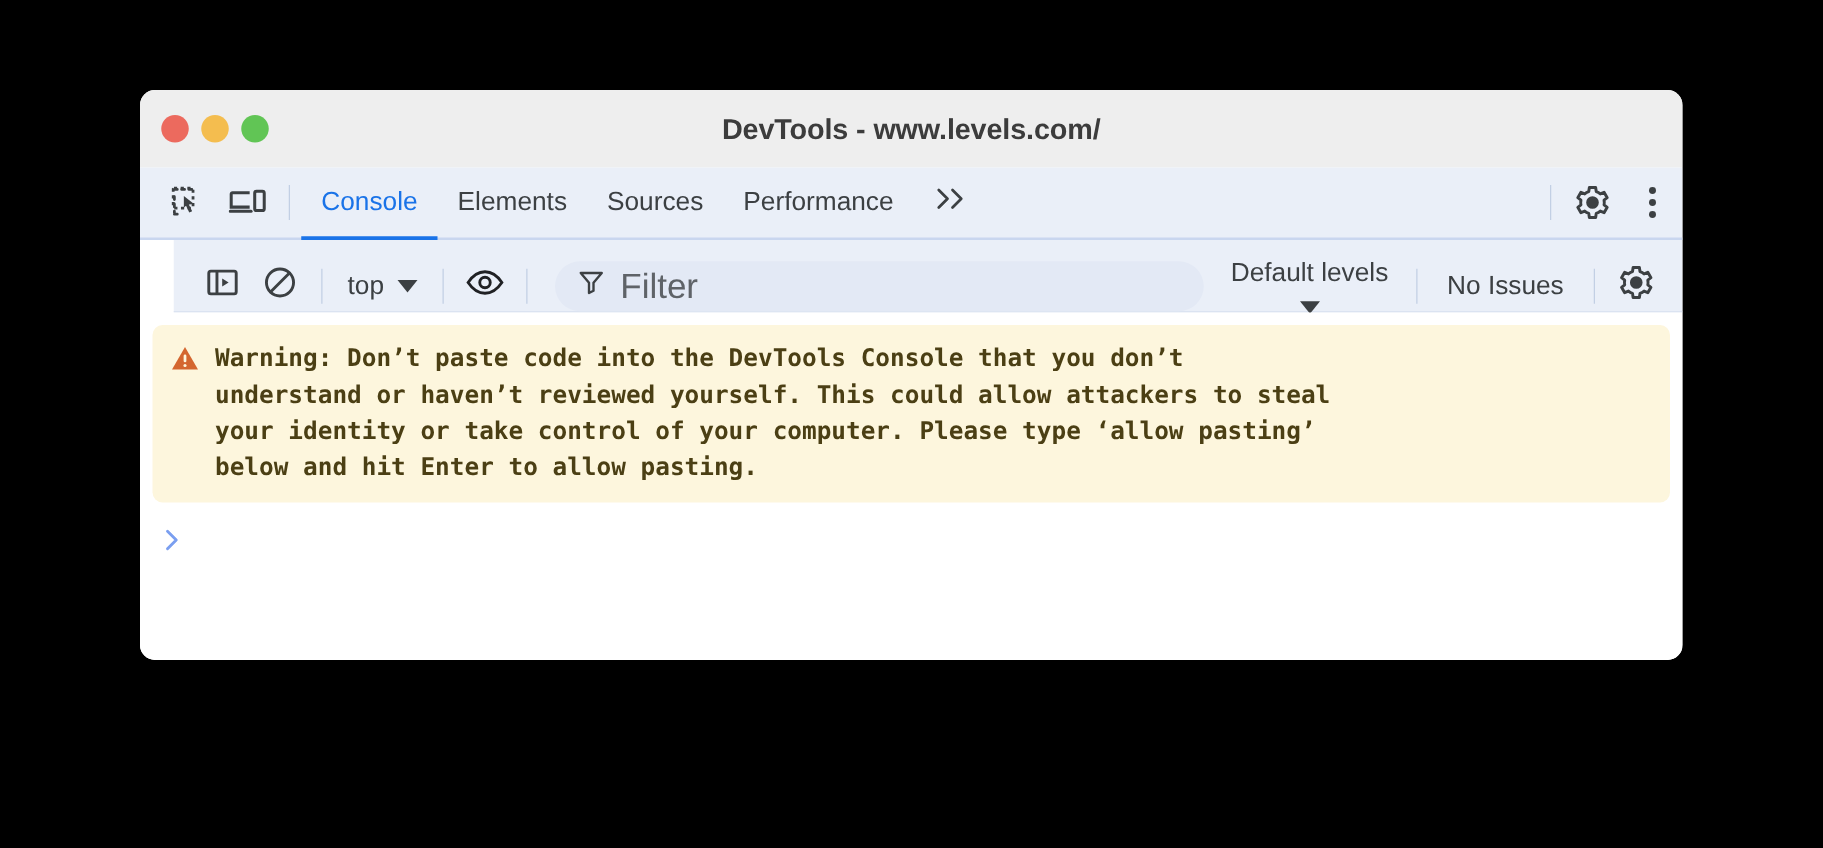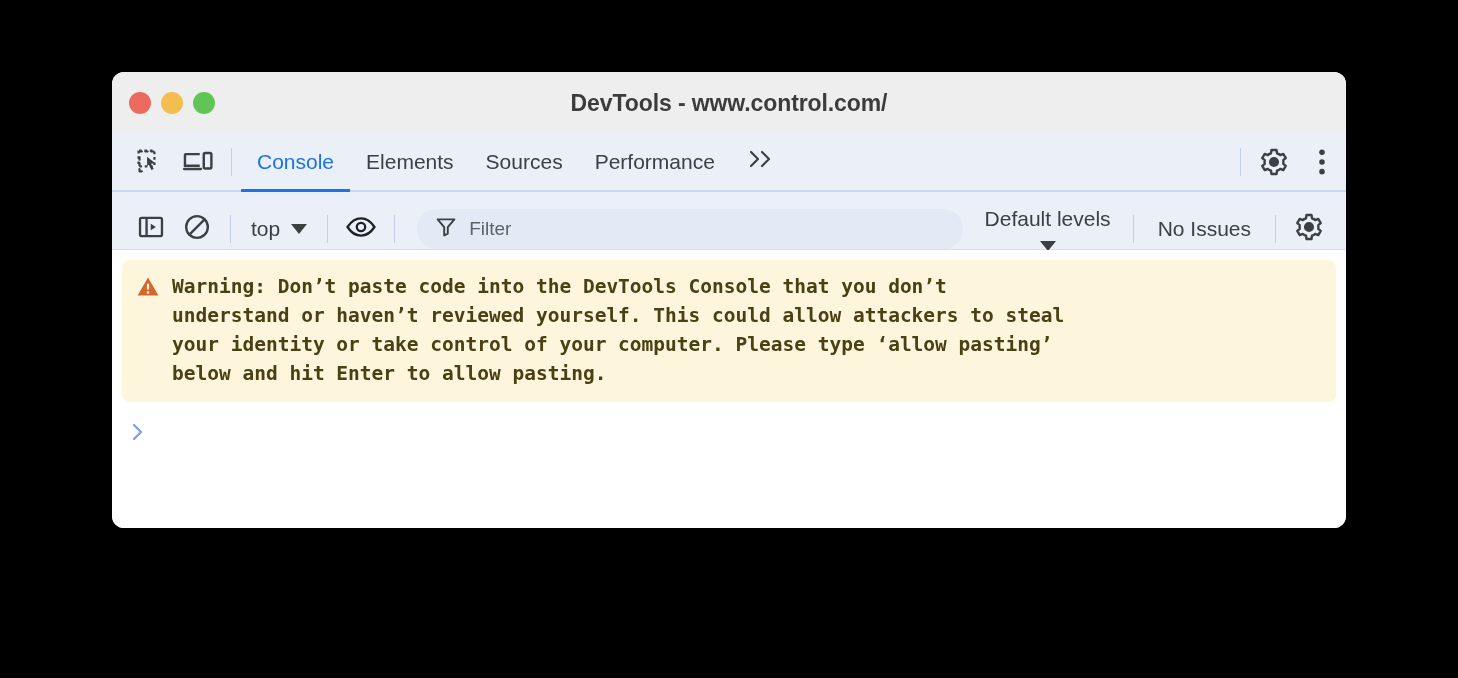--- a/index.html
+++ b/index.html
@@ -124,20 +124,21 @@
   
   .console-toolbar {
     flex: 0 0 58px;
     height: 58px;
     background: #eaeff8;
     border-bottom: 1px solid #d6dfee;
     display: flex;
     align-items: center;
     padding: 16px 14px 0 16px;
     gap: 0;
+    margin-left: 27px;
   }
   .ct-icon {
     width: 46px;
     height: 46px;
     display: flex;
     align-items: center;
     justify-content: center;
     cursor: pointer;
     flex: 0 0 auto;
   }
@@ -171,21 +172,21 @@
     border-radius: 20px;
     display: flex;
     align-items: center;
     gap: 12px;
     padding: 0 18px;
     margin: 0 10px 0 12px;
     min-width: 120px;
     cursor: text;
   }
   .filter-text {
-    font-size: 19px;
+    font-size: 28px;
     color: #5f6368;
   }
   .levels {
     display: flex;
     align-items: center;
     gap: 10px;
     padding: 0 12px;
     font-size: 21px;
     color: #3c4043;
     cursor: pointer;
@@ -246,21 +247,21 @@
 <body>
 
 <div class="window">
 
   <div class="titlebar">
     <div class="traffic-lights">
       <span class="light red"></span>
       <span class="light yellow"></span>
       <span class="light green"></span>
     </div>
-    <div class="window-title">DevTools - www.control.com/</div>
+    <div class="window-title">DevTools - www.levels.com/</div>
   </div>
 
   <div class="tabbar">
 
     <div class="tb-icon">
       <span>
         <svg width="28" height="28" viewBox="0 0 24 24" fill="none" stroke="#3c4043" stroke-width="1.9">
           <path d="M3 3h2M8 3h2M13 3h2M3 8v2M3 13v2M3 20h2M3 18v1" stroke-linecap="round" stroke-dasharray="2 2"></path>
           <rect x="2.2" y="2.2" width="13.6" height="13.6" stroke-dasharray="2.2 2.4" rx="0.5"></rect>
           <path d="M9.5 15.5 L9.5 7.5 L16.5 13 L12.9 13.4 L15.2 18 L13.2 18.9 L11 14.3 Z" fill="#3c4043" stroke="none"></path>

